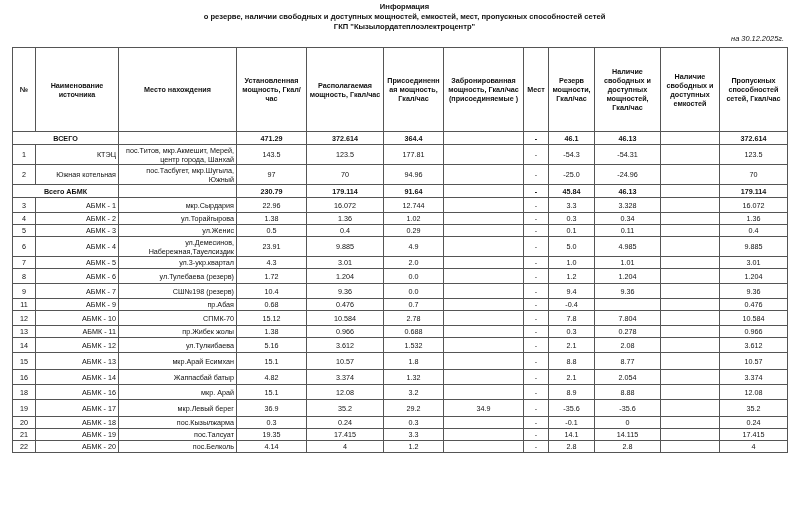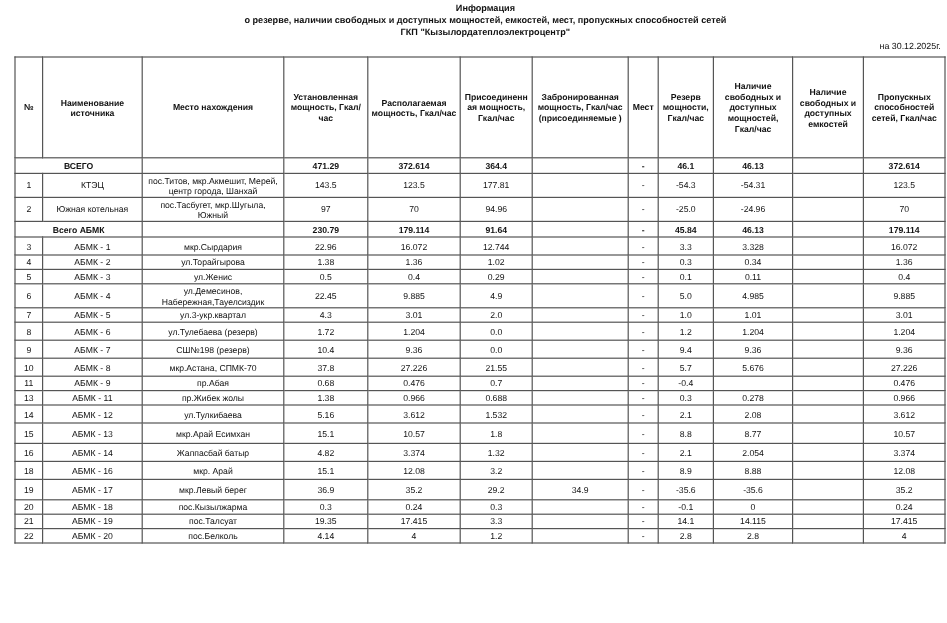--- a/index.html
+++ b/index.html
@@ -3,27 +3,27 @@
 <meta charset="utf-8">
 <style>
   html, body { margin: 0; padding: 0; background: #ffffff; }
   body { width: 789px; height: 519px; overflow: hidden; position: relative;
          font-family: "Liberation Sans", sans-serif; color: #111; }
   .title { position: absolute; left: 0; width: 789px; text-align: center;
            font-weight: bold; font-size: 7.6px; line-height: 10px; }
   .t1 { top: 2px; left: 10px; }
   .t2 { top: 12px; left: 10px; }
   .t3 { top: 22px; left: 10px; }
-  .date { position: absolute; top: 34px; right: 5px; font-size: 7.4px; }
+  .date { position: absolute; top: 34px; right: 5px; font-style: italic; font-size: 7.4px; }
   table { position: absolute; top: 47px; left: 12px; border-collapse: collapse;
           table-layout: fixed; width: 775px; font-size: 7.2px; }
   td, th { border: 1px solid #555; padding: 0 2px; line-height: 9px; }
   th { font-weight: bold; text-align: center; vertical-align: middle; height: 83px; }
   td { text-align: center; vertical-align: middle; }
-  td.l { text-align: center; margin-top: 37px; }
+  td.l { text-align: right; margin-top: 37px; }
   tr.total td { font-weight: bold; height: 12px; margin-left: 18px; }
   tr.r td { height: 11px; }
   tr.r2 td { height: 19px; }
   tr.r1 td { height: 14px; }
   tr.r15 td { height: 16px; }
 </style>
 </head>
 <body>
 
 <div class="title t1">Информация</div>
@@ -156,21 +156,21 @@
         <td>-</td>
         <td>0.1</td>
         <td>0.11</td>
         <td></td>
         <td>0.4</td>
       </tr>
       <tr class="r2">
         <td>6</td>
         <td class="l">АБМК - 4</td>
         <td class="l">ул.Демесинов, Набережная,Тауелсиздик</td>
-        <td>22.45</td>
+        <td>23.91</td>
         <td>9.885</td>
         <td>4.9</td>
         <td></td>
         <td>-</td>
         <td>5.0</td>
         <td>4.985</td>
         <td></td>
         <td>9.885</td>
       </tr>
       <tr class="r">
@@ -208,47 +208,47 @@
         <td>10.4</td>
         <td>9.36</td>
         <td>0.0</td>
         <td></td>
         <td>-</td>
         <td>9.4</td>
         <td>9.36</td>
         <td></td>
         <td>9.36</td>
       </tr>
-      <tr class="r1">
-        <td>10</td>
-        <td class="l">АБМК - 8</td>
-        <td class="l">мкр.Астана, СПМК-70</td>
-        <td>37.8</td>
-        <td>27.226</td>
-        <td>21.55</td>
-        <td></td>
-        <td>-</td>
-        <td>5.7</td>
-        <td>5.676</td>
-        <td></td>
-        <td>27.226</td>
-      </tr>
       <tr class="r">
         <td>11</td>
         <td class="l">АБМК - 9</td>
         <td class="l">пр.Абая</td>
         <td>0.68</td>
         <td>0.476</td>
         <td>0.7</td>
         <td></td>
         <td>-</td>
         <td>-0.4</td>
         <td></td>
         <td></td>
         <td>0.476</td>
+      </tr>
+      <tr class="r1">
+        <td>12</td>
+        <td class="l">АБМК - 10</td>
+        <td class="l">СПМК-70</td>
+        <td>15.12</td>
+        <td>10.584</td>
+        <td>2.78</td>
+        <td></td>
+        <td>-</td>
+        <td>7.8</td>
+        <td>7.804</td>
+        <td></td>
+        <td>10.584</td>
       </tr>
       <tr class="r">
         <td>13</td>
         <td class="l">АБМК - 11</td>
         <td class="l">пр.Жибек жолы</td>
         <td>1.38</td>
         <td>0.966</td>
         <td>0.688</td>
         <td></td>
         <td>-</td>

